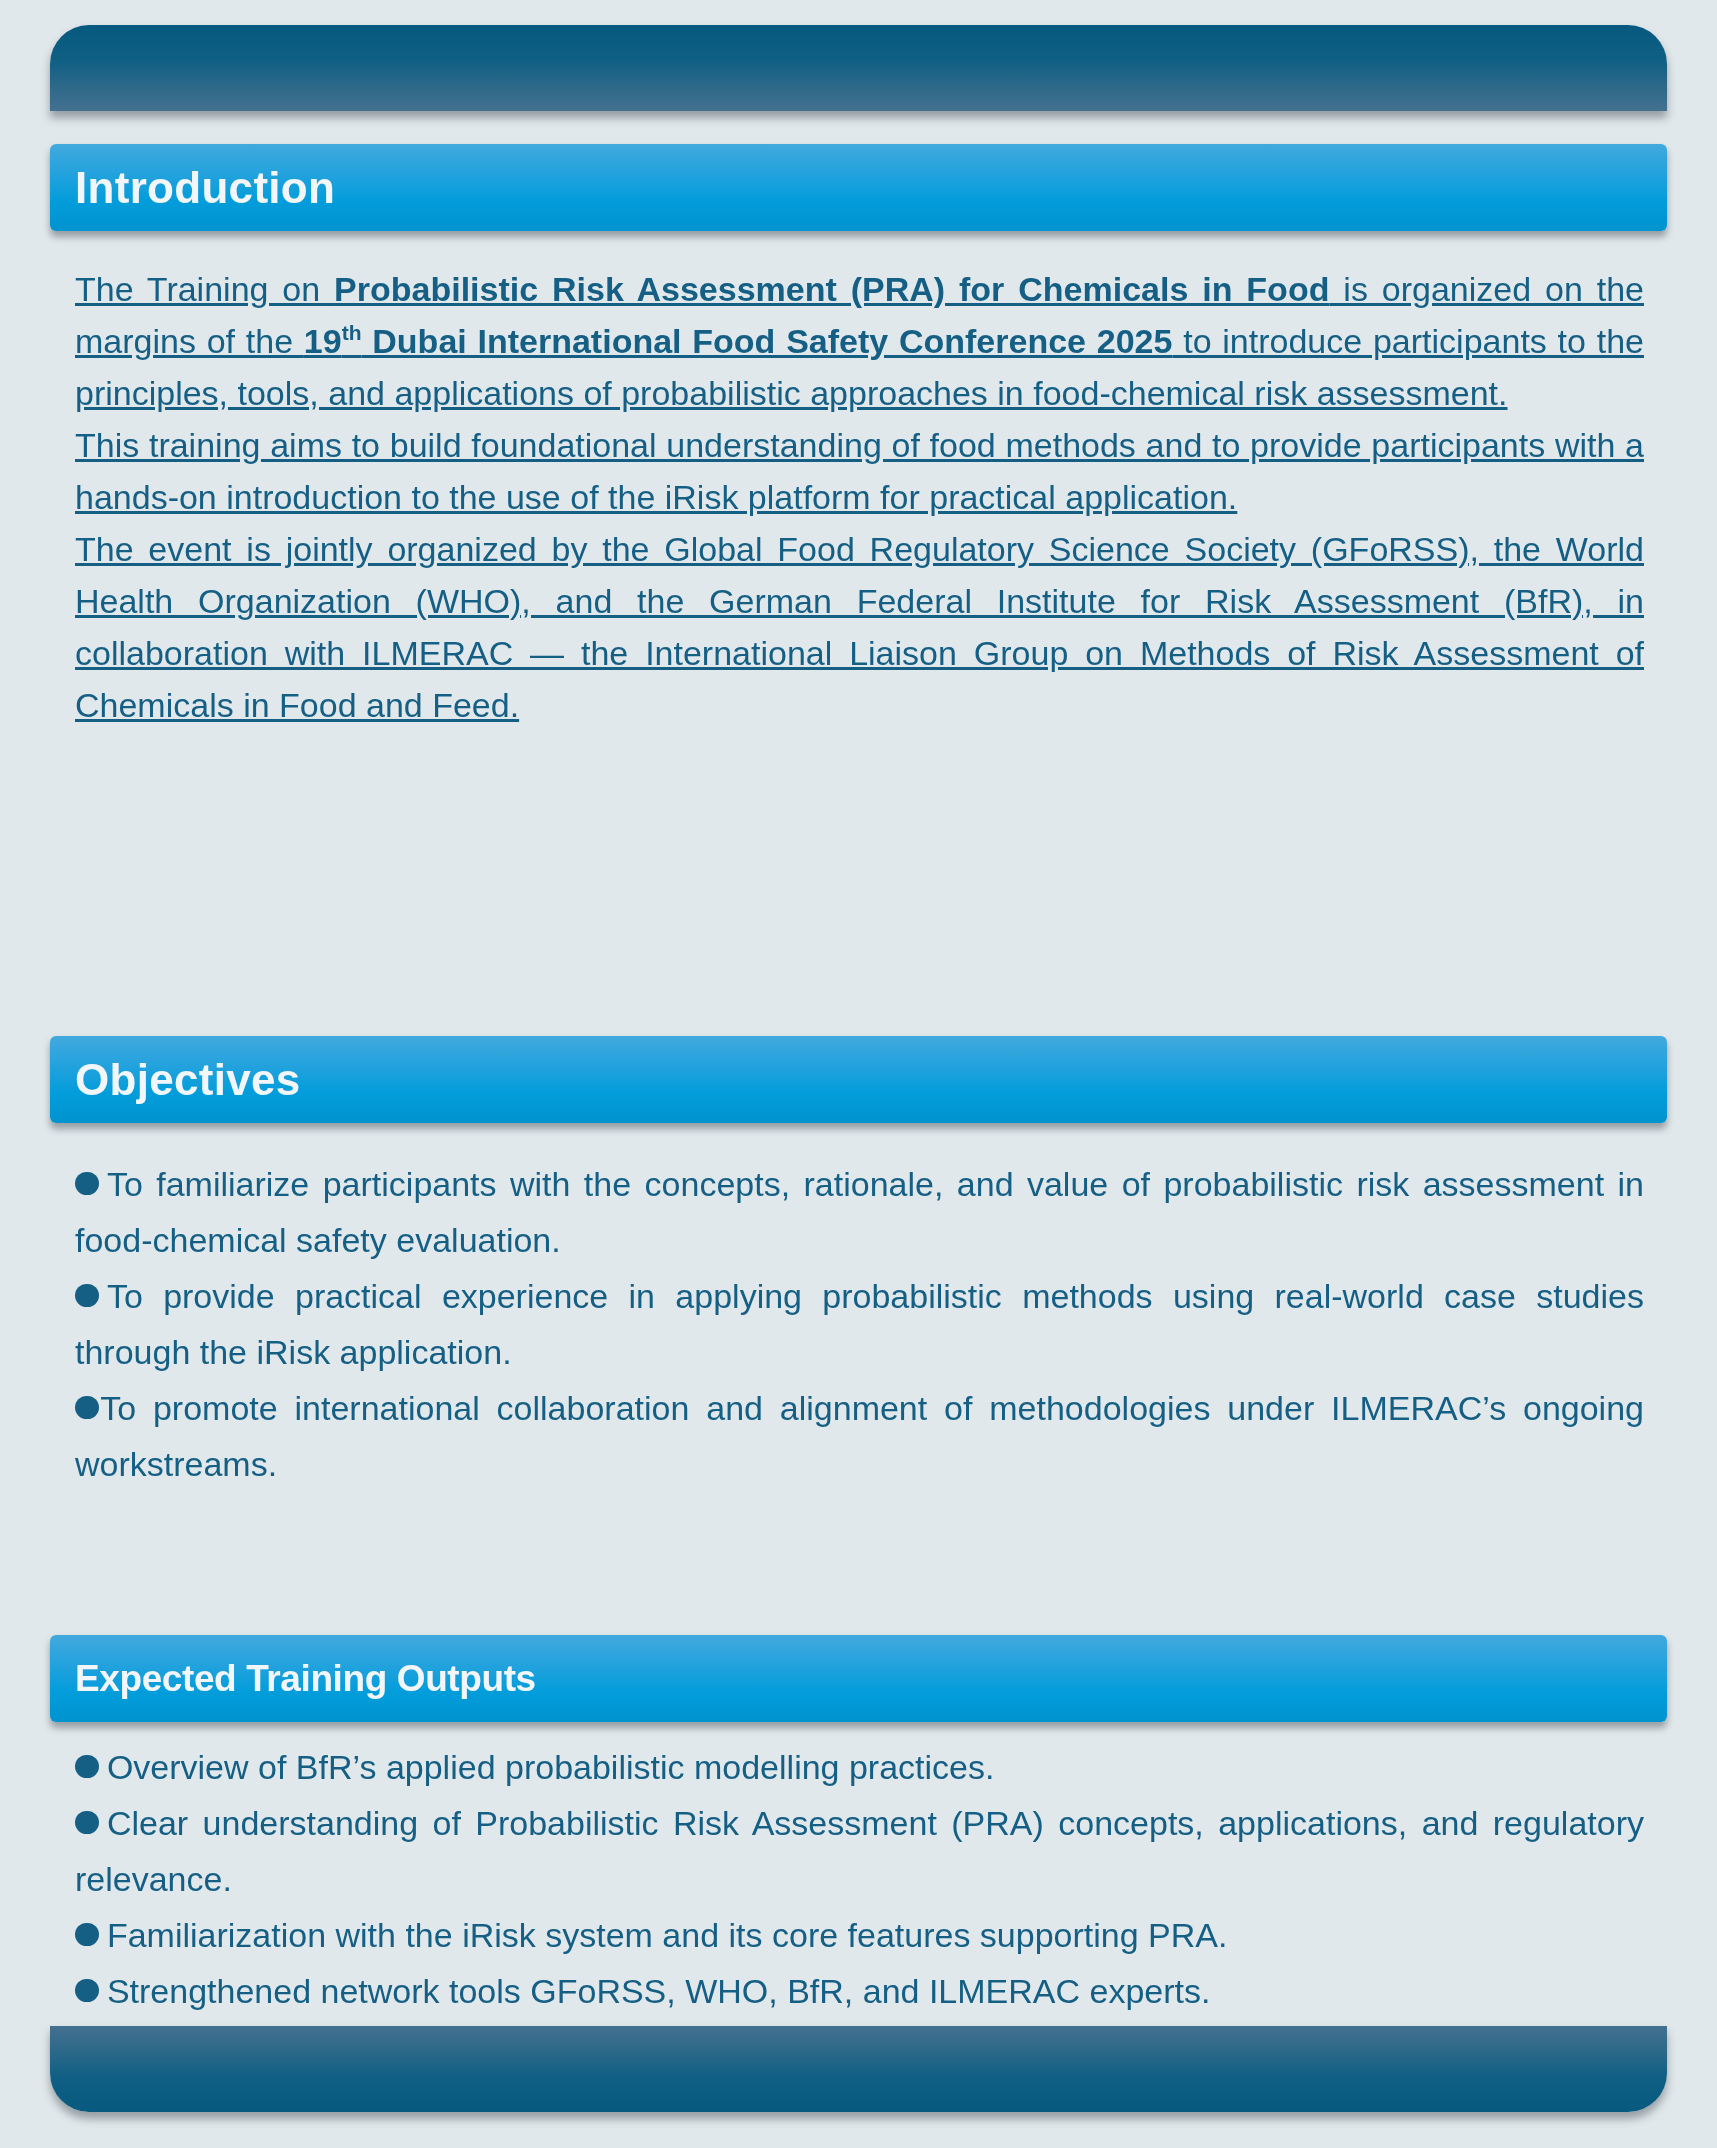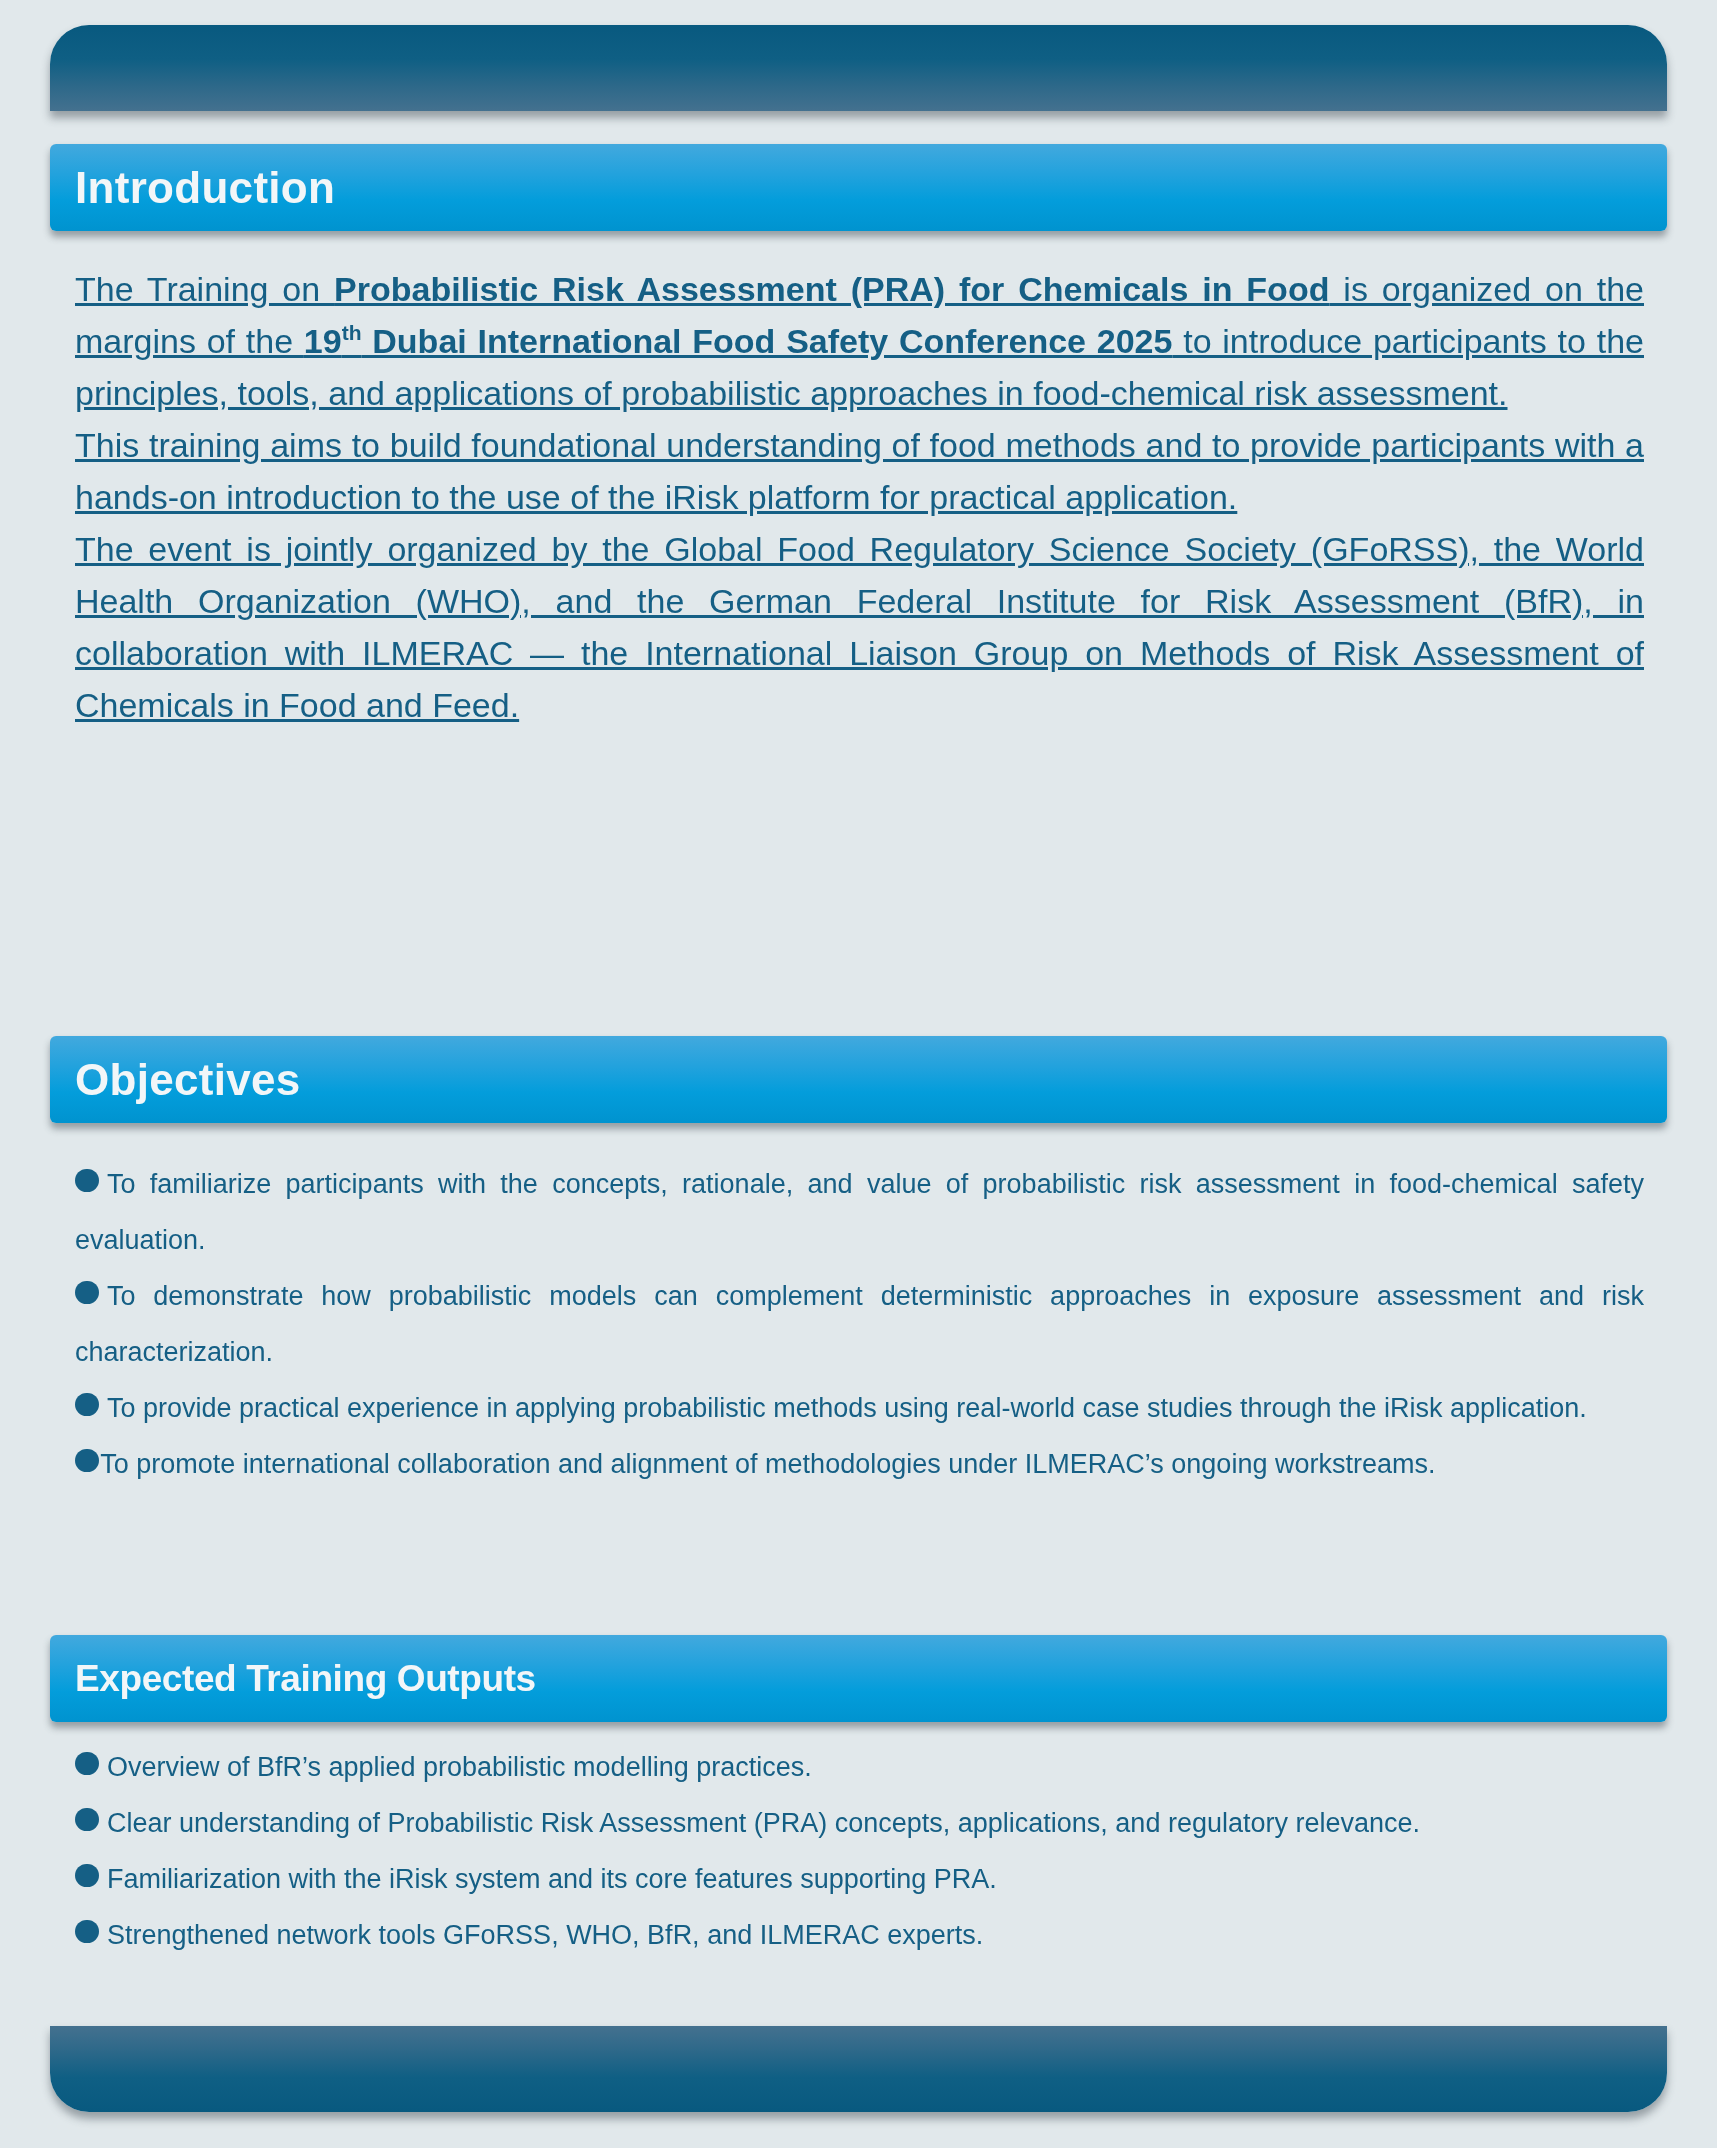--- a/index.html
+++ b/index.html
@@ -51,21 +51,21 @@
     color: #155f85;
     font-size: 34px;
     line-height: 52px;
     text-align: justify;
   }
   .intro-text { top: 263px; }
   .intro-text p { margin: 0; text-decoration: underline; }
   .intro-text b { font-weight: bold; }
   .intro-text sup { font-size: 21px; line-height: 0; vertical-align: 13.4px; font-weight: bold; }
 
-  .list { position: absolute; left: 75px; width: 1569px; color: #155f85; font-size: 27px; line-height: 56px; }
+  .list { position: absolute; left: 75px; width: 1569px; color: #155f85; font-size: 34px; line-height: 56px; }
   .obj-list { top: 1156px; }
   .out-list { top: 1739px; }
   .list-item { text-align: justify; margin: 0; }
   .list-item .bullet {
     display: inline-block; width: 23.5px; height: 23.5px; border-radius: 50%;
     background: #155f85; margin-right: 8.4px; vertical-align: 0.8px;
   }
   .list-item.tight .bullet { margin-right: 1.7px; }
 </style>
 </head>
@@ -84,21 +84,20 @@
     <p>This training aims to build foundational understanding of food methods and to provide participants with a hands-on introduction to the use of the iRisk platform for practical application.</p>
     <p>The event is jointly organized by the Global Food Regulatory Science Society (GFoRSS), the World Health Organization (WHO), and the German Federal Institute for Risk Assessment (BfR), in collaboration with ILMERAC — the International Liaison Group on Methods of Risk Assessment of Chemicals in Food and Feed.</p>
   </div>
 
   <div class="section-bar obj-bar">
     <span class="section-title">Objectives</span>
   </div>
 
   <div class="list obj-list">
     <p class="list-item"><span class="bullet"></span><span>To familiarize participants with the concepts, rationale, and value of probabilistic risk assessment in food-chemical safety evaluation.</span></p>
-    <p class="list-item"><span class="bullet"></span><span>To demonstrate how probabilistic models can complement deterministic approaches in exposure assessment and risk characterization.</span></p>
     <p class="list-item"><span class="bullet"></span><span>To provide practical experience in applying probabilistic methods using real-world case studies through the iRisk application.</span></p>
     <p class="list-item tight"><span class="bullet"></span><span>To promote international collaboration and alignment of methodologies under ILMERAC’s ongoing workstreams.</span></p>
   </div>
 
   <div class="section-bar out-bar">
     <span class="section-title small">Expected Training Outputs</span>
   </div>
 
   <div class="list out-list">
     <p class="list-item"><span class="bullet"></span><span>Overview of BfR’s applied probabilistic modelling practices.</span></p>

